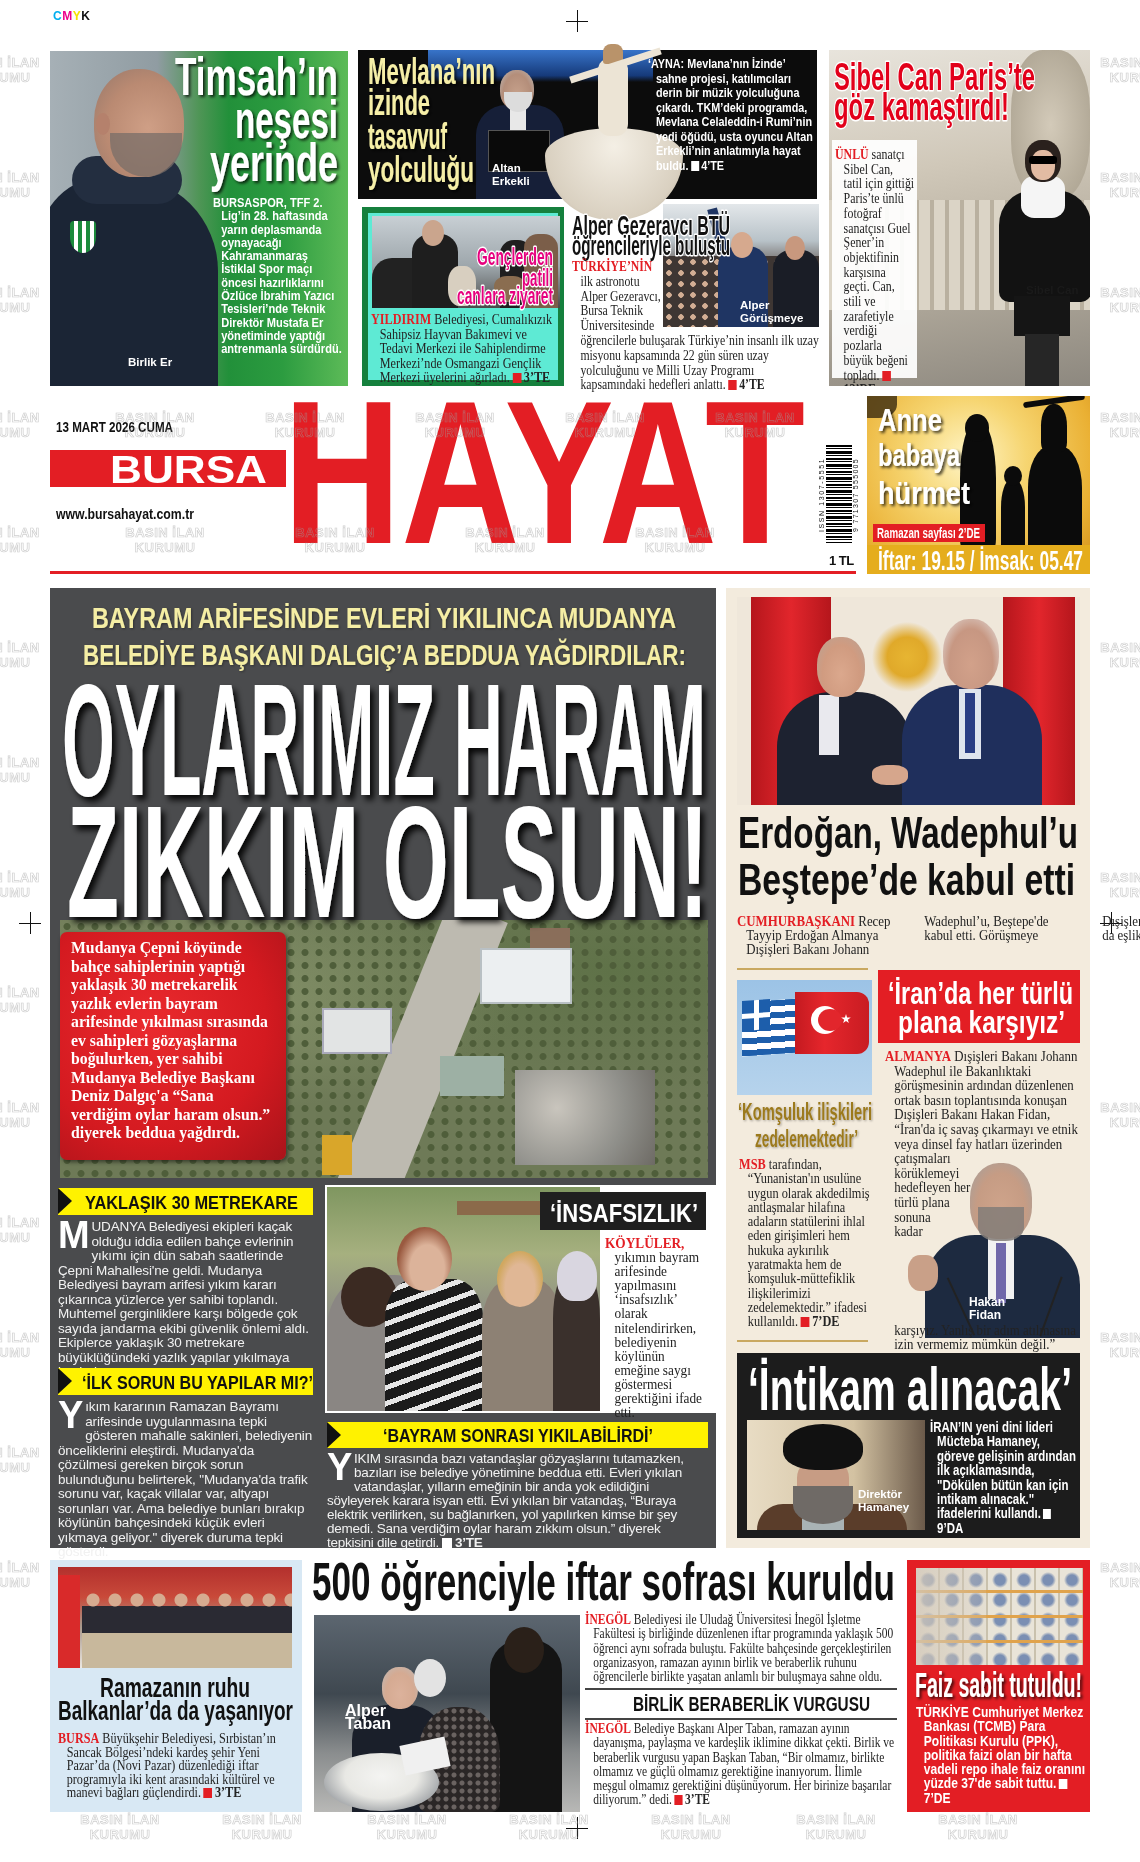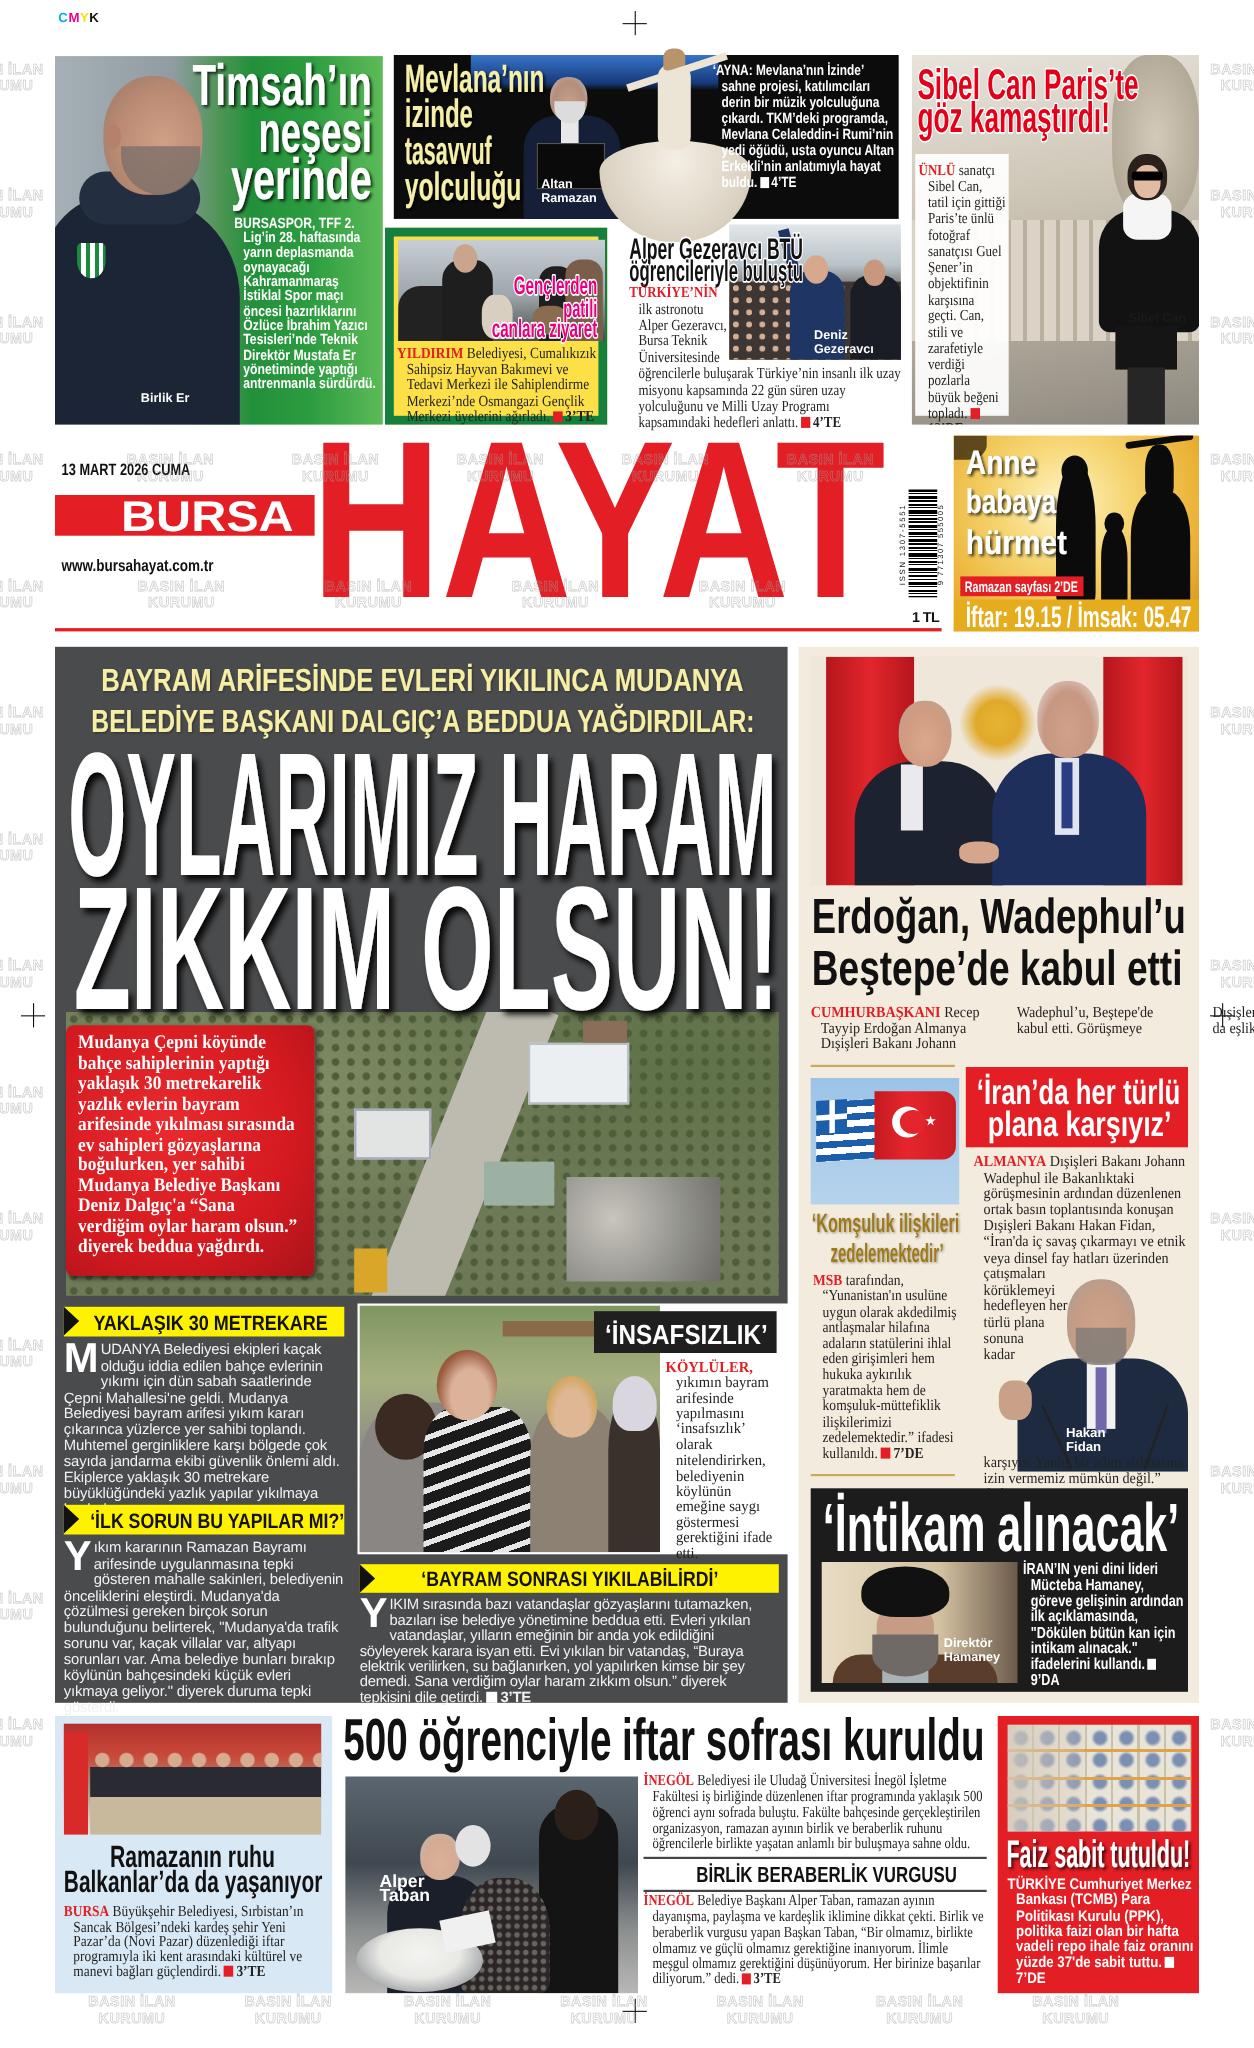--- a/index.html
+++ b/index.html
@@ -84,27 +84,27 @@
       <div class="s" style="left:170px;top:8px;width:30px;height:78px;background:#ece4d5;border-radius:12px"></div>
       <div class="s" style="left:175px;top:-6px;width:20px;height:20px;background:#b9936a;border-radius:8px 8px 3px 3px"></div>
       <div class="s" style="left:140px;top:12px;width:95px;height:7px;background:#ece4d5;transform:rotate(-18deg)"></div>
     </div>
     <svg style="left:4px;top:2px" width="140" height="145">
       <text x="6" y="32" font-size="36" textLength="127" lengthAdjust="spacingAndGlyphs" fill="#f6efa7" filter="url(#sh)">Mevlana’nın</text>
       <text x="6" y="63" font-size="36" textLength="62" lengthAdjust="spacingAndGlyphs" fill="#f6efa7" filter="url(#sh)">izinde</text>
       <text x="6" y="97" font-size="36" textLength="79" lengthAdjust="spacingAndGlyphs" fill="#f6efa7" filter="url(#sh)">tasavvuf</text>
       <text x="6" y="130" font-size="36" textLength="106" lengthAdjust="spacingAndGlyphs" fill="#f6efa7" filter="url(#sh)">yolculuğu</text>
     </svg>
-    <div class="cap" style="left:134px;top:112px;width:50px">Altan Ramazan</div>
+    <div class="cap" style="left:134px;top:112px;width:50px">Altan Erkekli</div>
     <p class="sx sansb outd" style="left:290px;top:7px;width:209px;transform:scaleX(0.8);font-size:13.5px;line-height:14.5px">
       <span>‘AYNA: Mevlana’nın İzinde’ sahne projesi, katılımcıları derin bir müzik yolculuğuna çıkardı. TKM’deki programda, Mevlana Celaleddin-i Rumi’nin yedi öğüdü, usta oyuncu Altan Erkekli’nin anlatımıyla hayat buldu.</span><span class="sq w"></span><span class="ref">4’TE</span>
     </p>
   </section>
 
-  <section class="a" style="left:350px;top:207px;width:202px;height:179px;background:#fde047;border:8px solid #15803d">
+  <section class="a" style="left:362px;top:207px;width:202px;height:179px;background:#5eead4;border:6px solid #15803d">
     <div class="photo" style="left:4px;top:3px;width:188px;height:92px;background:linear-gradient(180deg,#c8cfd4 0%,#9da6ab 55%,#4a4a48 100%)">
       <div class="s" style="left:0;top:42px;width:62px;height:50px;background:#222;border-radius:20px 20px 0 0"></div>
       <div class="s" style="left:40px;top:18px;width:46px;height:74px;background:#1e1e1e;border-radius:18px 18px 0 0"></div>
       <div class="s" style="left:50px;top:4px;width:22px;height:26px;background:#caa58d;border-radius:50%"></div>
       <div class="s" style="left:128px;top:24px;width:32px;height:68px;background:#1f1f1f;border-radius:14px 14px 0 0"></div>
       <div class="s" style="left:152px;top:18px;width:34px;height:74px;background:#7b5e49;border-radius:14px 14px 0 0"></div>
       <div class="s" style="left:76px;top:50px;width:28px;height:40px;background:#d8cfc0;border-radius:40%"></div>
       <div class="s" style="left:122px;top:60px;width:32px;height:26px;background:#8a6d50;border-radius:40%"></div>
     </div>
     <svg style="left:84px;top:31px" width="110" height="68">
@@ -120,21 +120,21 @@
 
   <section class="a" style="left:570px;top:204px;width:249px;height:182px">
     <div class="photo" style="left:93px;top:0;width:156px;height:123px;background:linear-gradient(180deg,#e3e7ea 0%,#b8c2c8 30%,#5b4f49 55%,#3b332f 100%)">
       <div class="s" style="left:0;top:52px;width:156px;height:71px;background:radial-gradient(circle at 6px 6px,#d2ae94 2.5px,transparent 3px) 0 0/12px 11px,#3e3633"></div>
       <div class="s" style="left:55px;top:42px;width:50px;height:81px;background:#1f3563;border-radius:20px 20px 0 0"></div>
       <div class="s" style="left:68px;top:28px;width:22px;height:26px;background:#d6a98e;border-radius:50%"></div>
       <div class="s" style="left:50px;top:4px;width:10px;height:46px;background:#1f3563;transform:rotate(-15deg)"></div>
       <div class="s" style="left:110px;top:46px;width:46px;height:77px;background:#1a1d26;border-radius:18px 18px 0 0"></div>
       <div class="s" style="left:122px;top:32px;width:20px;height:24px;background:#c8987e;border-radius:50%"></div>
     </div>
-    <div class="cap" style="left:170px;top:95px;width:70px">Deniz Gezeravcı</div>
+    <div class="cap" style="left:170px;top:95px;width:70px">Alper Görüşmeye</div>
     <svg style="left:0;top:6px" width="165" height="52">
       <text x="2" y="25" font-size="27" textLength="158" lengthAdjust="spacingAndGlyphs" fill="#111" stroke="#fff" stroke-width="3" paint-order="stroke" stroke-linejoin="round">Alper Gezeravcı BTÜ</text>
       <text x="2" y="45" font-size="27" textLength="158" lengthAdjust="spacingAndGlyphs" fill="#111" stroke="#fff" stroke-width="3" paint-order="stroke" stroke-linejoin="round">öğrencileriyle buluştu</text>
     </svg>
     <div class="sx serif" style="left:2px;top:56px;width:294px;transform:scaleX(0.84);line-height:14.8px">
       <div style="float:right;width:187px;height:70px"></div>
       <p class="outd"><span class="lead">TÜRKİYE’NİN</span>
       <span>ilk astronotu Alper Gezeravcı, Bursa Teknik Üniversitesinde öğrencilerle buluşarak Türkiye’nin insanlı ilk uzay misyonu kapsamında 22 gün süren uzay yolculuğunu ve Milli Uzay Programı kapsamındaki hedefleri anlattı.</span><span class="sq"></span><span class="ref">4’TE</span></p>
     </div>
   </section>

